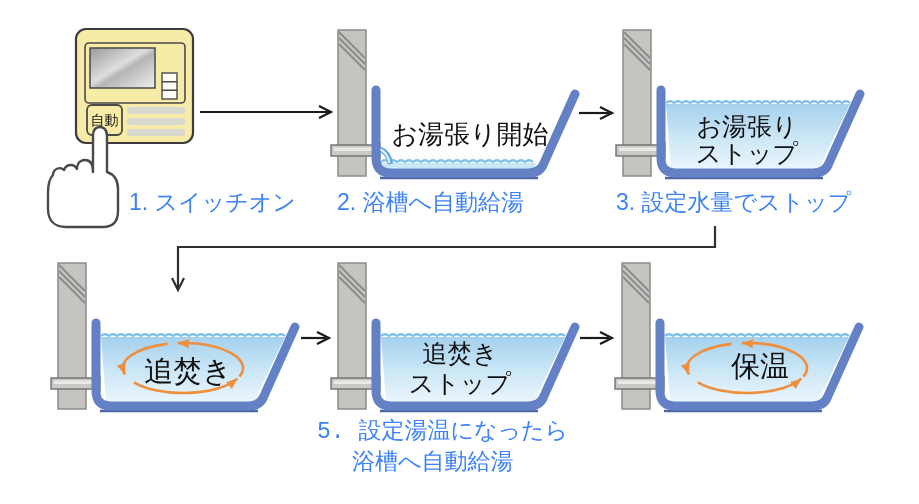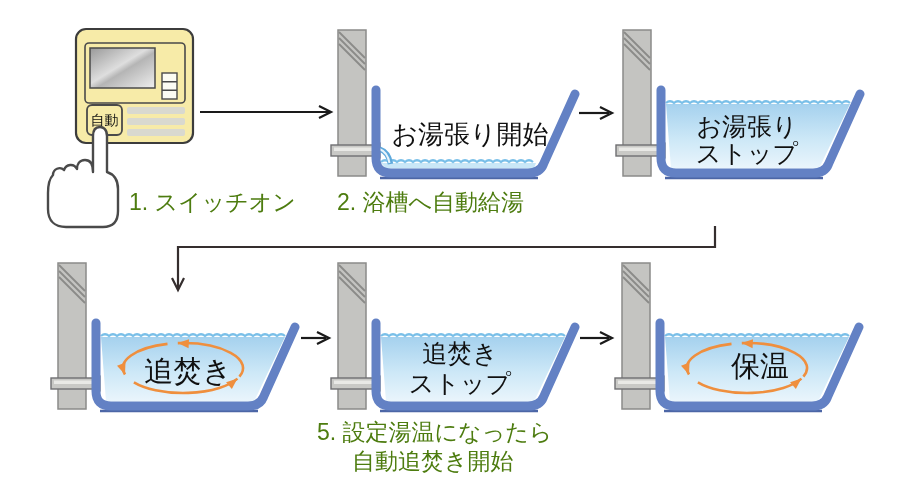--- a/index.html
+++ b/index.html
@@ -1,19 +1,19 @@
 <!DOCTYPE html>
 <html><head>
 <meta charset="utf-8">
 <style>
   html,body{margin:0;padding:0;background:#fff;}
   .stage{position:relative;width:919px;height:504px;background:#ffffff;overflow:hidden;
          font-family:"Liberation Sans",sans-serif;}
   .stage > svg{position:absolute;left:0;top:0;}
-  .lbl{position:absolute;font-size:23px;line-height:1.25;color:#4d7c0f;white-space:nowrap;
+  .lbl{position:absolute;font-size:23px;line-height:1.25;color:#3b82f6;white-space:nowrap;
        font-family:"Liberation Sans",sans-serif;}
 </style>
 </head>
 <body>
 
 <div class="stage">
 
 <svg width="919" height="504" viewBox="0 0 919 504">
   <defs>
     <linearGradient id="waterGrad" x1="0" y1="0" x2="0" y2="1">
@@ -147,16 +147,17 @@
   </g>
 
   <g>
     <path d="M715,226 L715,247 L178,247 L178,288" fill="none" stroke="#352e2e" stroke-width="2.2"></path>
     <use href="#vhead" transform="translate(178,290) rotate(90)" stroke="#352e2e"></use>
   </g>
 </svg>
 
 <div class="lbl" style="left:129px;top:188px;">1. スイッチオン</div>
 <div class="lbl" style="left:337px;top:188px;text-align:right;">2. 浴槽へ自動給湯</div>
-<div class="lbl" style="left:317px;top:418px;">5. 設定湯温になったら</div>
-<div class="lbl" style="left:352px;top:447px;">自動追焚き開始</div>
+<div class="lbl" style="left:616px;top:188px;">3. 設定水量でストップ</div>
+<div class="lbl" style="left:317px;top:418px;font-family:Liberation Mono, monospace;">5. 設定湯温になったら</div>
+<div class="lbl" style="left:352px;top:447px;">浴槽へ自動給湯</div>
 
 </div>
 
 </body></html>

